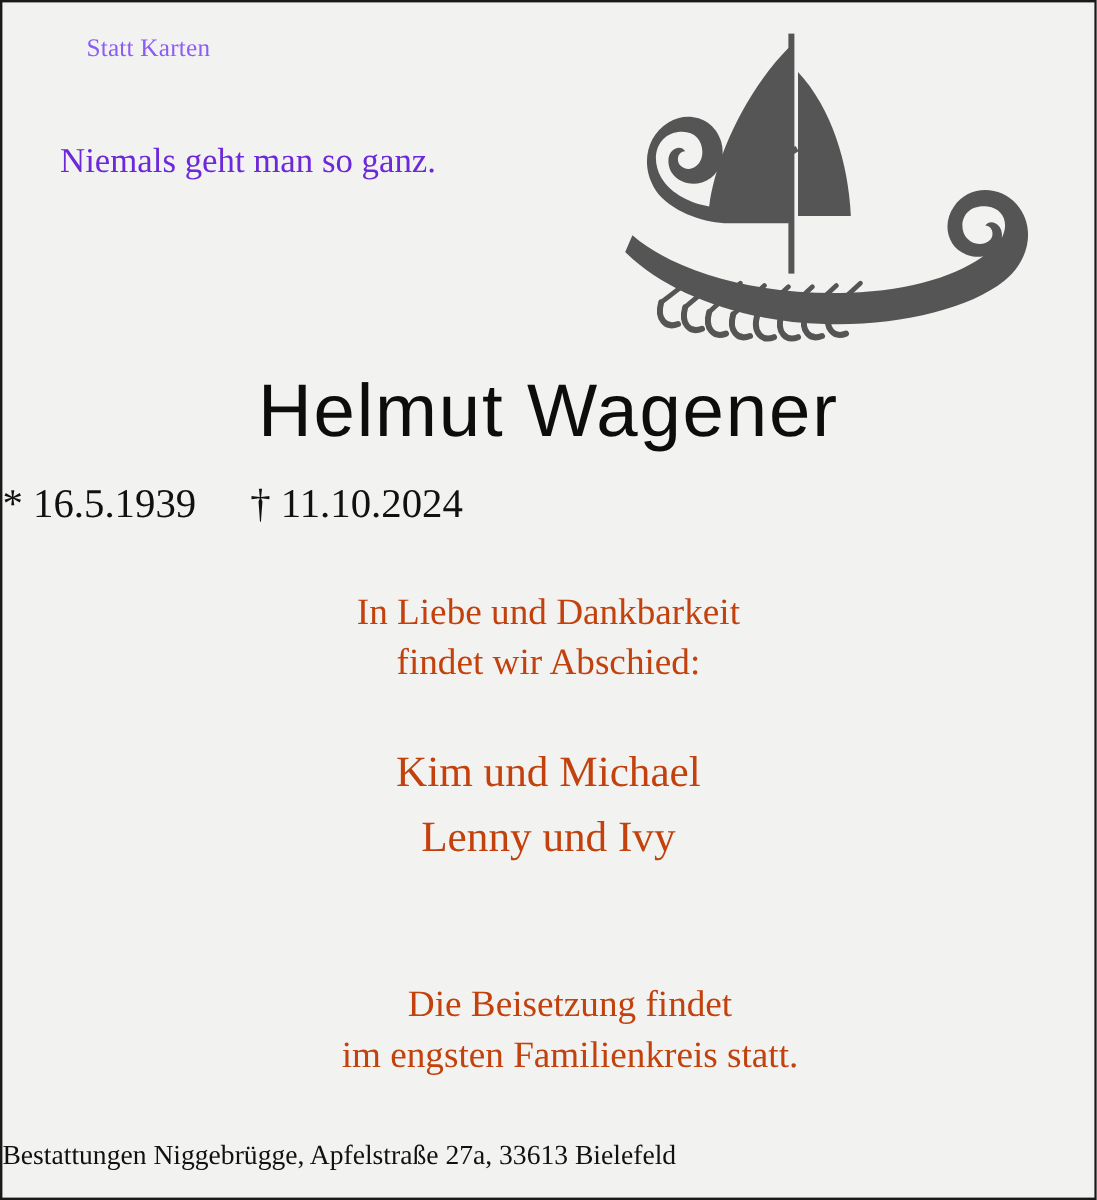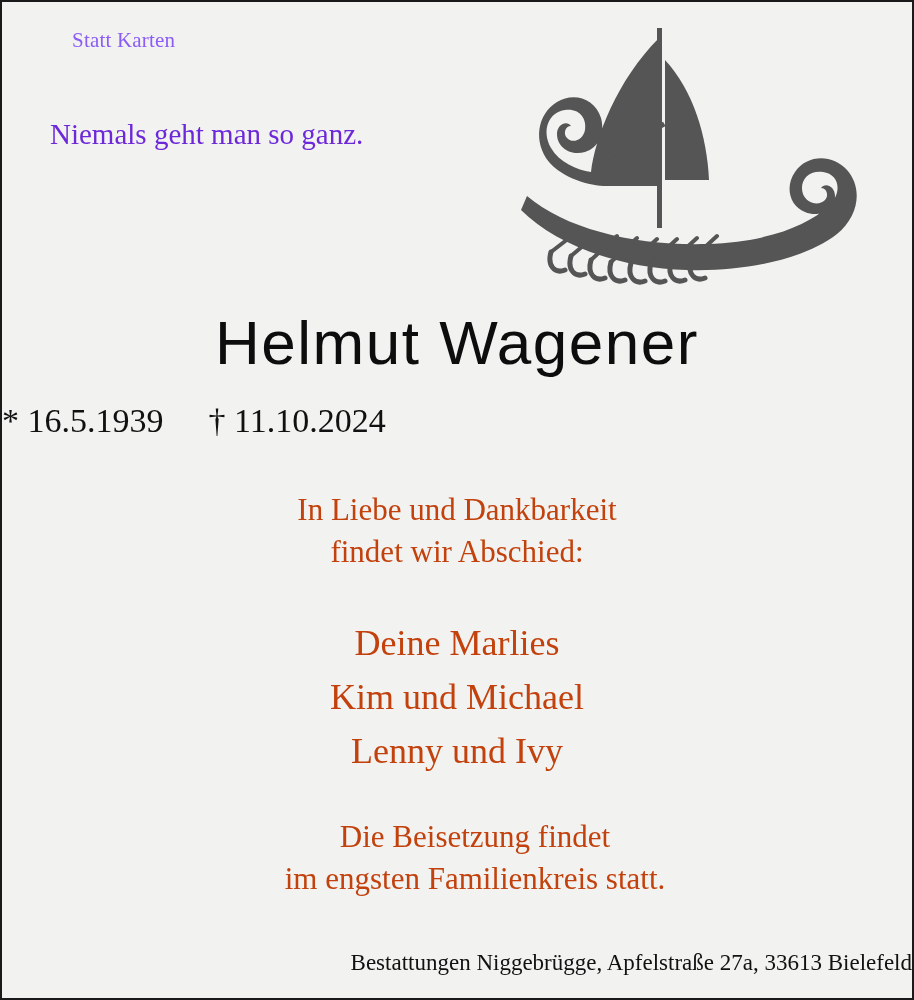--- a/index.html
+++ b/index.html
@@ -91,21 +91,21 @@
     top: 814px;
     font-size: 31px;
     line-height: 1.35;
     padding-left: 36px;
   }
   .footer {
     position: absolute;
     left: 0;
     right: 0;
     bottom: 22px;
-    text-align: right;
+    text-align: left;
     font-size: 23px;
     color: #111111;
   }
   .line {
     display: block;
   }
 </style>
 </head>
 <body>
 
@@ -176,21 +176,20 @@
     <span class="gap"></span>
     <span>† 11.10.2024</span>
   </div>
 
   <div class="block intro">
     <span class="line">In Liebe und Dankbarkeit</span>
     <span class="line">findet wir Abschied:</span>
   </div>
 
   <div class="block family">
-    <span class="line">Deine Marlies</span>
     <span class="line">Kim und Michael</span>
     <span class="line">Lenny und Ivy</span>
   </div>
 
   <div class="block closing">
     <span class="line">Die Beisetzung findet</span>
     <span class="line">im engsten Familienkreis statt.</span>
   </div>
 
   <div class="footer">Bestattungen Niggebrügge, Apfelstraße 27a, 33613 Bielefeld</div>

